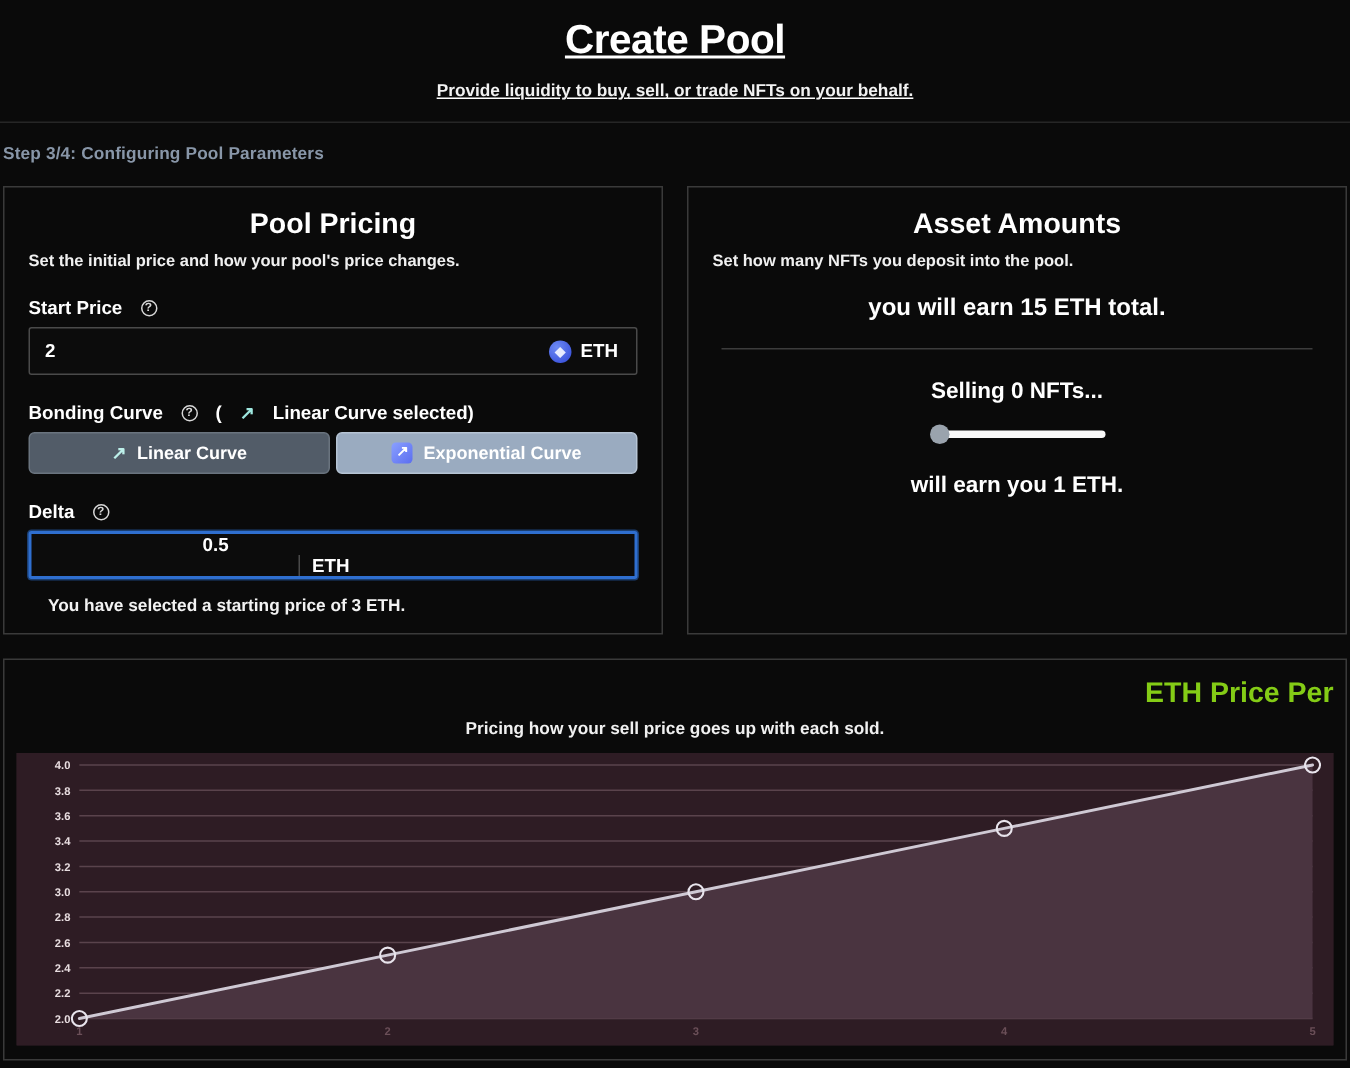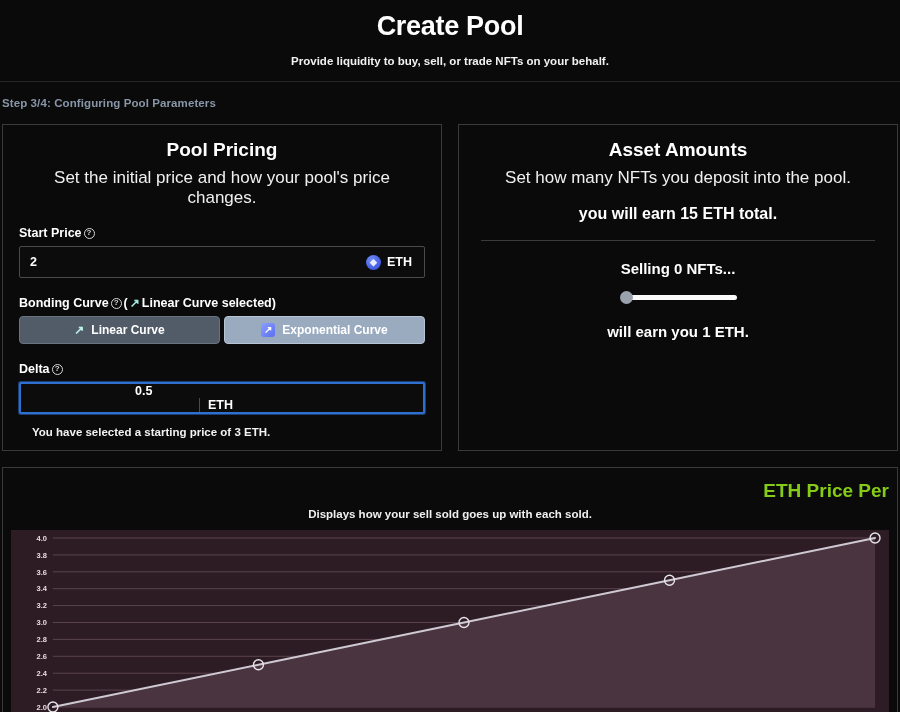--- a/index.html
+++ b/index.html
@@ -6,21 +6,21 @@
   html, body {
     width: 900px; height: 712px;
     background: #0a0a0a;
     font-family: "Liberation Sans", sans-serif;
     color: #ffffff;
     overflow: hidden;
   }
   .page { width: 900px; height: 712px; position: relative; background: #0a0a0a; }
 
   
-  .header { padding: 10px 0 14px; text-align: center; }
+  .header { padding: 10px 0 14px; text-align: center; text-decoration: underline; }
   .app-title {
     font-size: 27px; font-weight: bold; letter-spacing: -0.3px;
     color: #ffffff; line-height: 1.2;
   }
   .app-subtitle {
     font-size: 11.5px; font-weight: bold; color: #f2f2f2;
     margin-top: 13px;
   }
   .header-rule { height: 1px; background: #262626; margin: 0; }
 
@@ -41,27 +41,27 @@
     background: #0a0a0a;
     padding: 14px 16px 12px;
     min-height: 298px;
     position: relative;
   }
   .panel-title {
     text-align: center; font-size: 19px; font-weight: bold; color: #fff;
     line-height: 1.2;
   }
   .panel-sub {
-    text-align: center; font-size: 17px; font-weight: normal;
+    text-align: left; font-size: 11px; font-weight: bold;
     color: #f0f0f0; margin-top: 6px;
   }
 
   
   .field-label {
-    display: flex; align-items: center; gap: 2px;
+    display: flex; align-items: center; gap: 12px;
     font-size: 12.5px; font-weight: bold; color: #ffffff;
     margin-top: 18px; margin-bottom: 6px;
   }
   .info-icon {
     display: inline-flex; align-items: center; justify-content: center;
     width: 11px; height: 11px; border-radius: 50%;
     border: 1px solid #d8d8d8; color: #d8d8d8;
     font-size: 8px; font-weight: bold; line-height: 1;
     font-family: "Liberation Sans", sans-serif;
   }
@@ -304,21 +304,21 @@
           <div class="slider-thumb"></div>
         </div>
       </div>
 
       <div class="will-earn">will earn you 1 ETH.</div>
     </div>
   </div>
 
   <div class="chart-panel">
     <div class="chart-title">ETH Price Per</div>
-    <div class="chart-sub">Displays how your sell sold goes up with each sold.</div>
+    <div class="chart-sub">Pricing how your sell price goes up with each sold.</div>
     <div class="chart-area">
       <svg class="chart-svg" id="chart-svg" viewBox="0 0 880 195" preserveAspectRatio="none">
           <rect x="0" y="0" width="880" height="195" fill="#2e1c24"></rect>
           <line x1="42" y1="8" x2="866" y2="8" stroke="#5a434c" stroke-width="1"></line>
           <text x="36" y="10.8" text-anchor="end" class="tick-y">4.0</text>
           <line x1="42" y1="24.900000000000006" x2="866" y2="24.900000000000006" stroke="#5a434c" stroke-width="1"></line>
           <text x="36" y="27.700000000000006" text-anchor="end" class="tick-y">3.8</text>
           <line x1="42" y1="41.79999999999998" x2="866" y2="41.79999999999998" stroke="#5a434c" stroke-width="1"></line>
           <text x="36" y="44.59999999999998" text-anchor="end" class="tick-y">3.6</text>
           <line x1="42" y1="58.7" x2="866" y2="58.7" stroke="#5a434c" stroke-width="1"></line>

